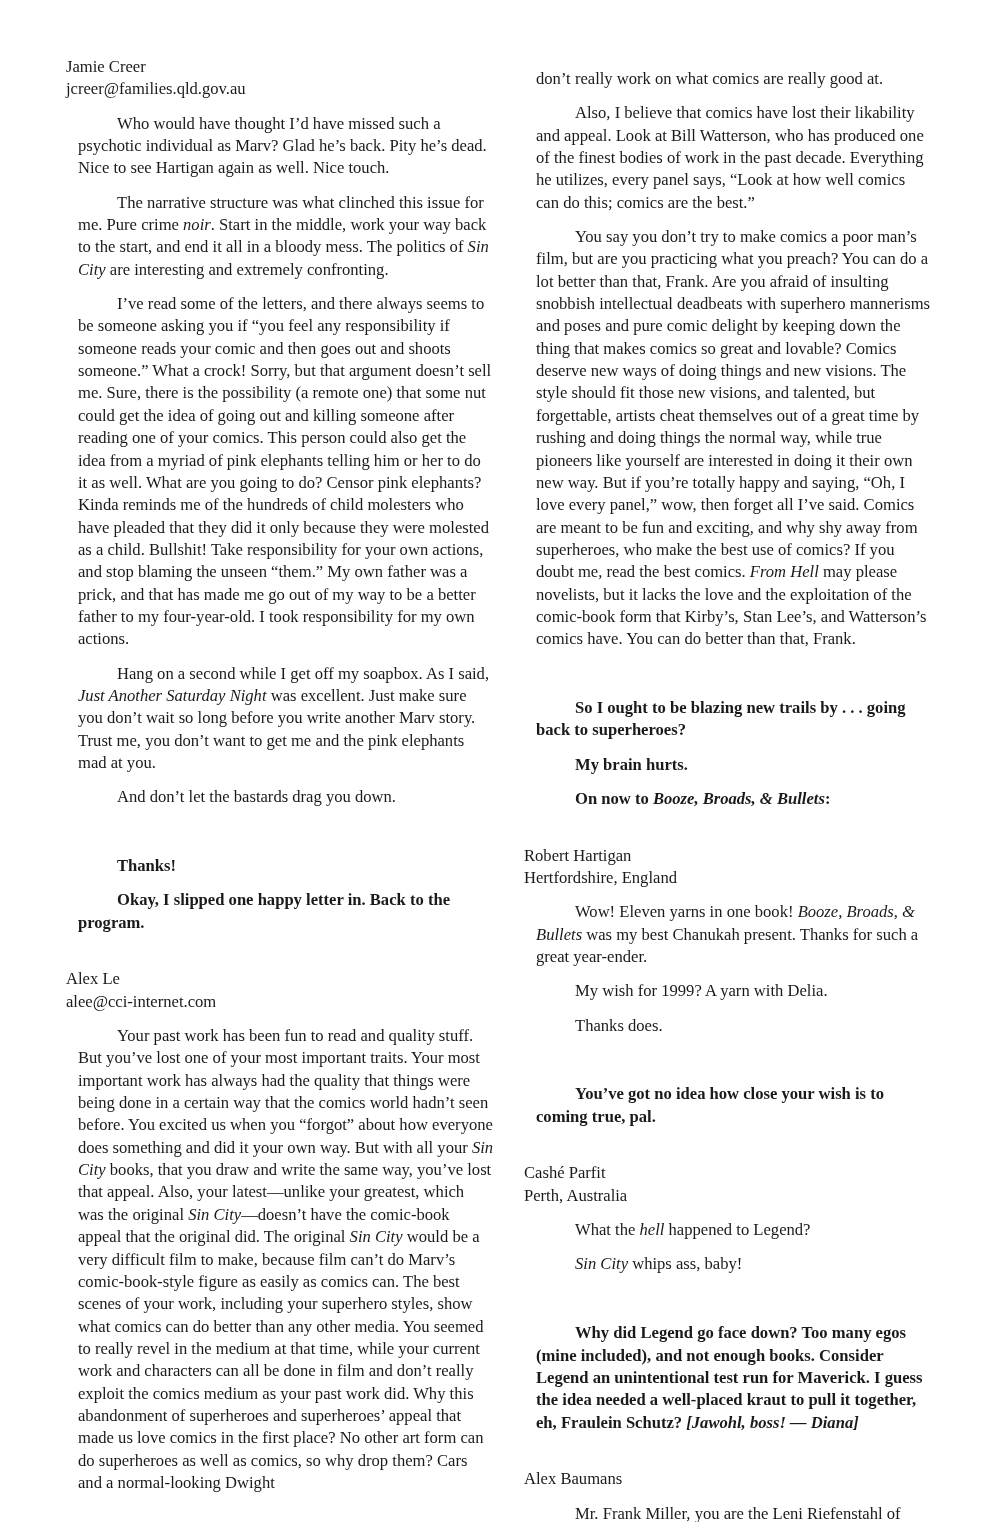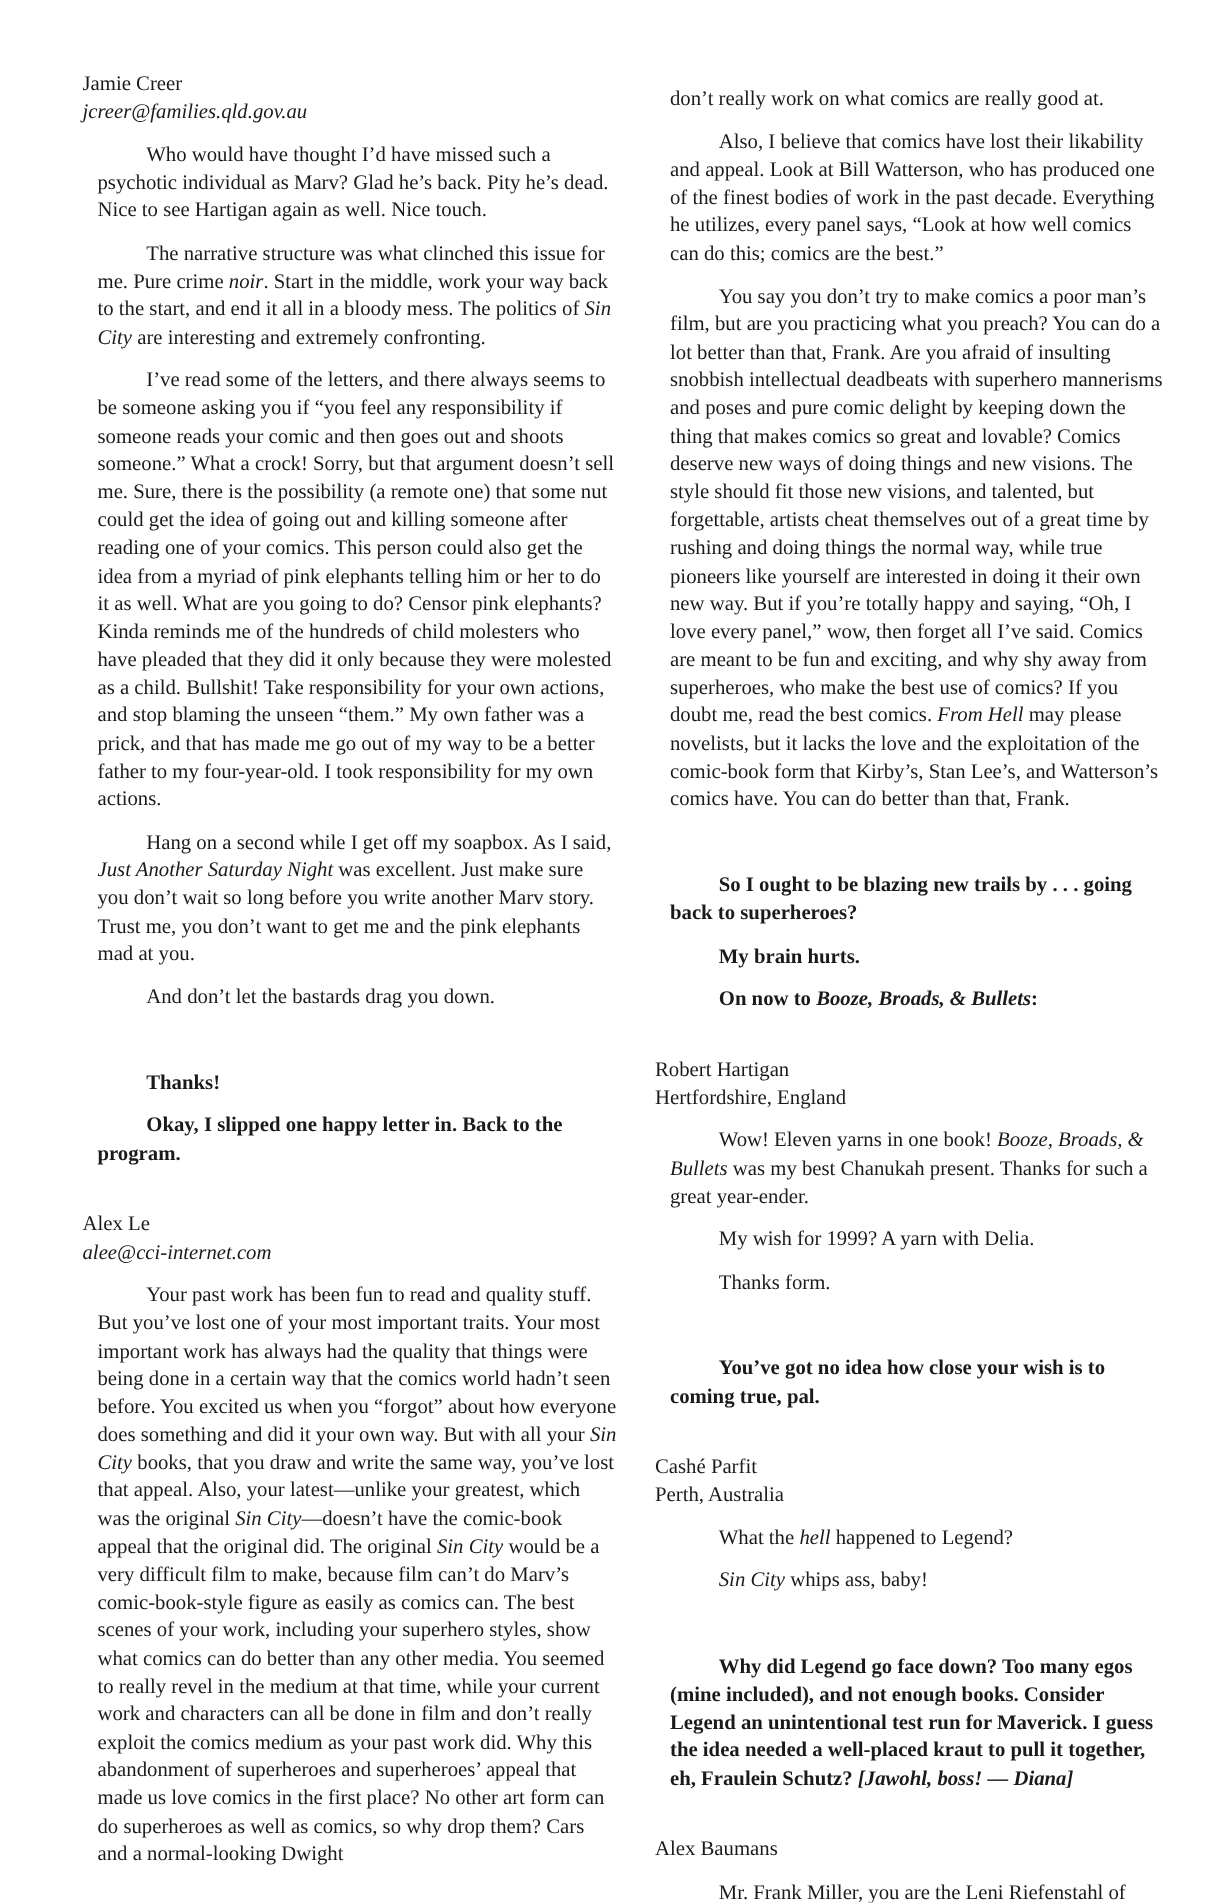--- a/index.html
+++ b/index.html
@@ -28,21 +28,21 @@
     width: 440px;
   }
   .col-left { left: 66px; }
   .col-right { left: 524px; width: 420px; }
   .block { margin: 12px; padding: 0; }
   .line { margin: 0; padding: 0; white-space: normal; }
   .indent { text-indent: 39px; }
   .spacer { height: 22.35px; }
   .bold { font-weight: bold; }
   .italic { font-style: italic; }
-  .email { font-style: italic; }
+  .email { }
   .sign {
     text-align: center;
     font-weight: bold;
     padding-right: 0;
   }
 </style>
 </head>
 <body>
 
 <div class="page">
@@ -68,21 +68,21 @@
       <p class="block indent"><span>You say you don’t try to make comics a poor man’s film, but are you practicing what you preach? You can do a lot better than that, Frank.  Are you afraid of insulting snobbish intellectual deadbeats with superhero mannerisms and poses and pure comic delight by keeping down the thing that makes comics so great and lovable?  Comics deserve new ways of doing things and new visions.  The style should fit those new visions, and talented, but forgettable, artists cheat themselves out of a great time by rushing and doing things the normal way, while true pioneers like yourself are interested in doing it their own new way.  But if you’re totally happy and saying, “Oh, I love every panel,” wow, then forget all I’ve said.  Comics are meant to be fun and exciting, and why shy away from superheroes, who make the best use of comics?  If you doubt me, read the best comics. </span><span class="italic">From Hell</span><span> may please novelists, but it lacks the love and the exploitation of the comic-book form that Kirby’s, Stan Lee’s, and Watterson’s comics have.  You can do better than that, Frank.</span></p>
       <div class="spacer"></div>
       <p class="block indent"><span class="bold">So I ought to be blazing new trails by . . . going back to superheroes?</span></p>
       <p class="block indent"><span class="bold">My brain hurts.</span></p>
       <p class="block indent"><span class="bold">On now to </span><span class="bold italic">Booze, Broads, &amp; Bullets</span><span class="bold">:</span></p>
       <div class="spacer"></div>
       <p class="line">Robert Hartigan</p>
       <p class="line">Hertfordshire, England</p>
       <p class="block indent"><span>Wow!  Eleven yarns in one book! </span><span class="italic">Booze, Broads, &amp; Bullets</span><span> was my best Chanukah present.  Thanks for such a great year-ender.</span></p>
       <p class="block indent"><span>My wish for 1999?  A yarn with Delia.</span></p>
-      <p class="block indent"><span>Thanks form.</span></p>
+      <p class="block indent"><span>Thanks does.</span></p>
       <div class="spacer"></div>
       <p class="block indent"><span class="bold">You’ve got no idea how close your wish is to coming true, pal.</span></p>
       <div class="spacer"></div>
       <p class="line">Cashé Parfit</p>
       <p class="line">Perth, Australia</p>
       <p class="block indent"><span>What the </span><span class="italic">hell</span><span> happened to Legend?</span></p>
       <p class="block indent"><span class="italic">Sin City</span><span> whips ass, baby!</span></p>
       <div class="spacer"></div>
       <p class="block indent"><span class="bold">Why did Legend go face down?  Too many egos (mine included), and not enough books. Consider Legend an unintentional test run for Maverick.  I guess the idea needed a well-placed kraut to pull it together, eh, Fraulein Schutz? </span><span class="bold italic">[Jawohl, boss! — Diana]</span></p>
       <div class="spacer"></div>

